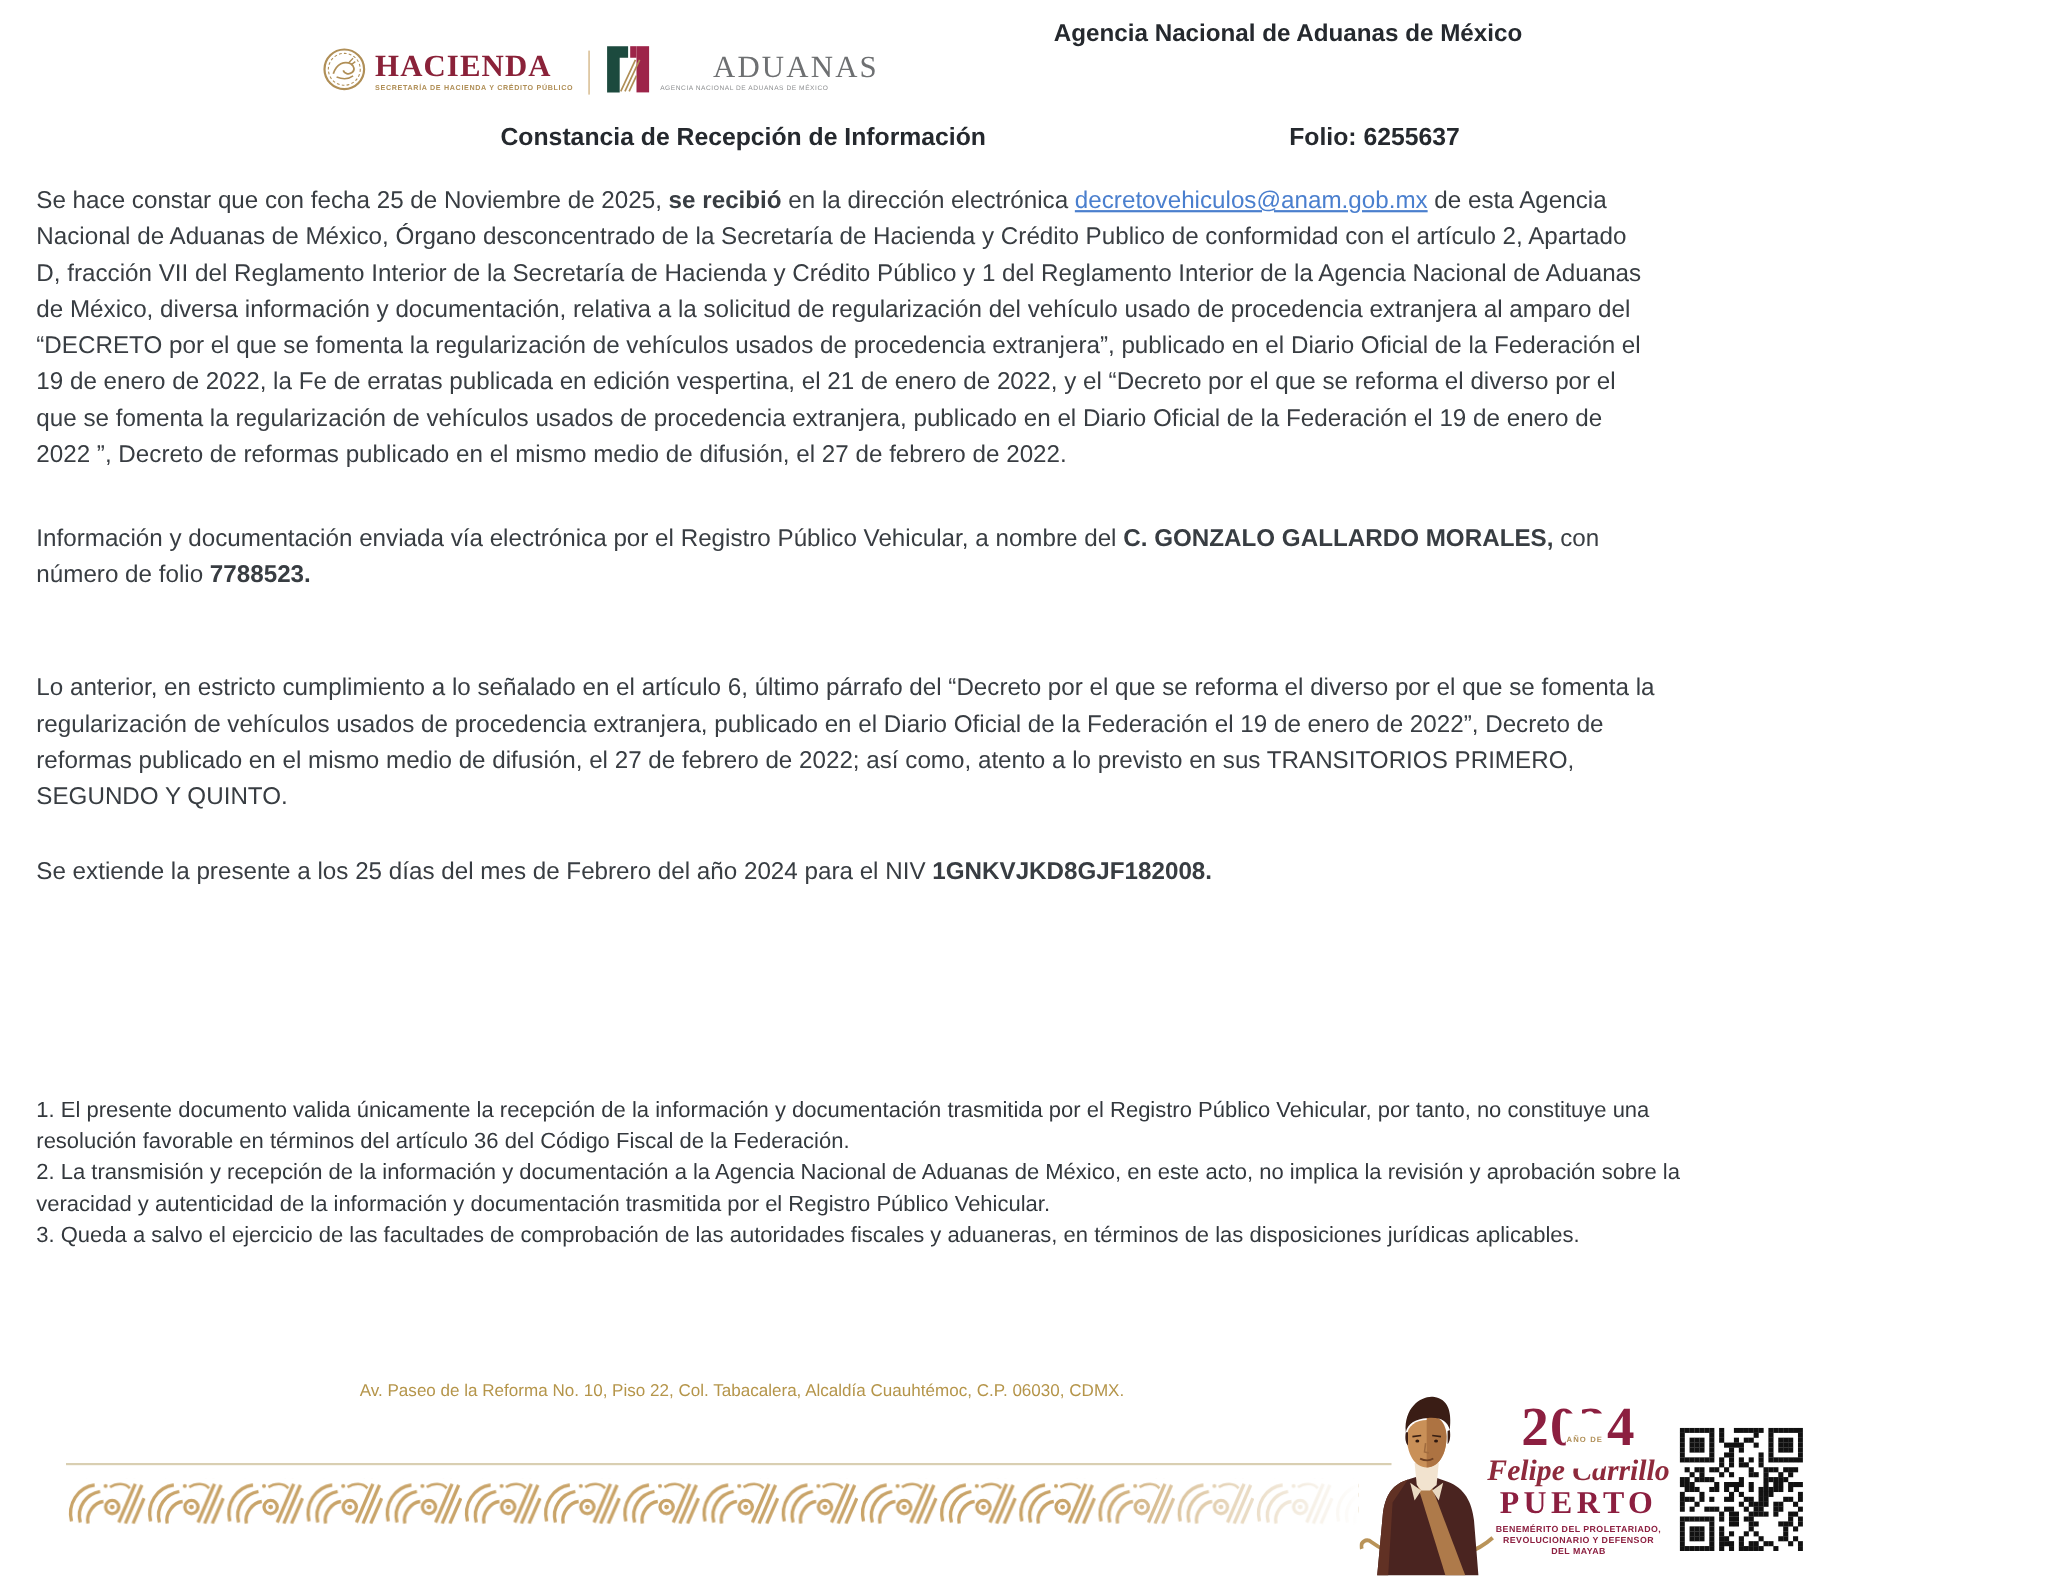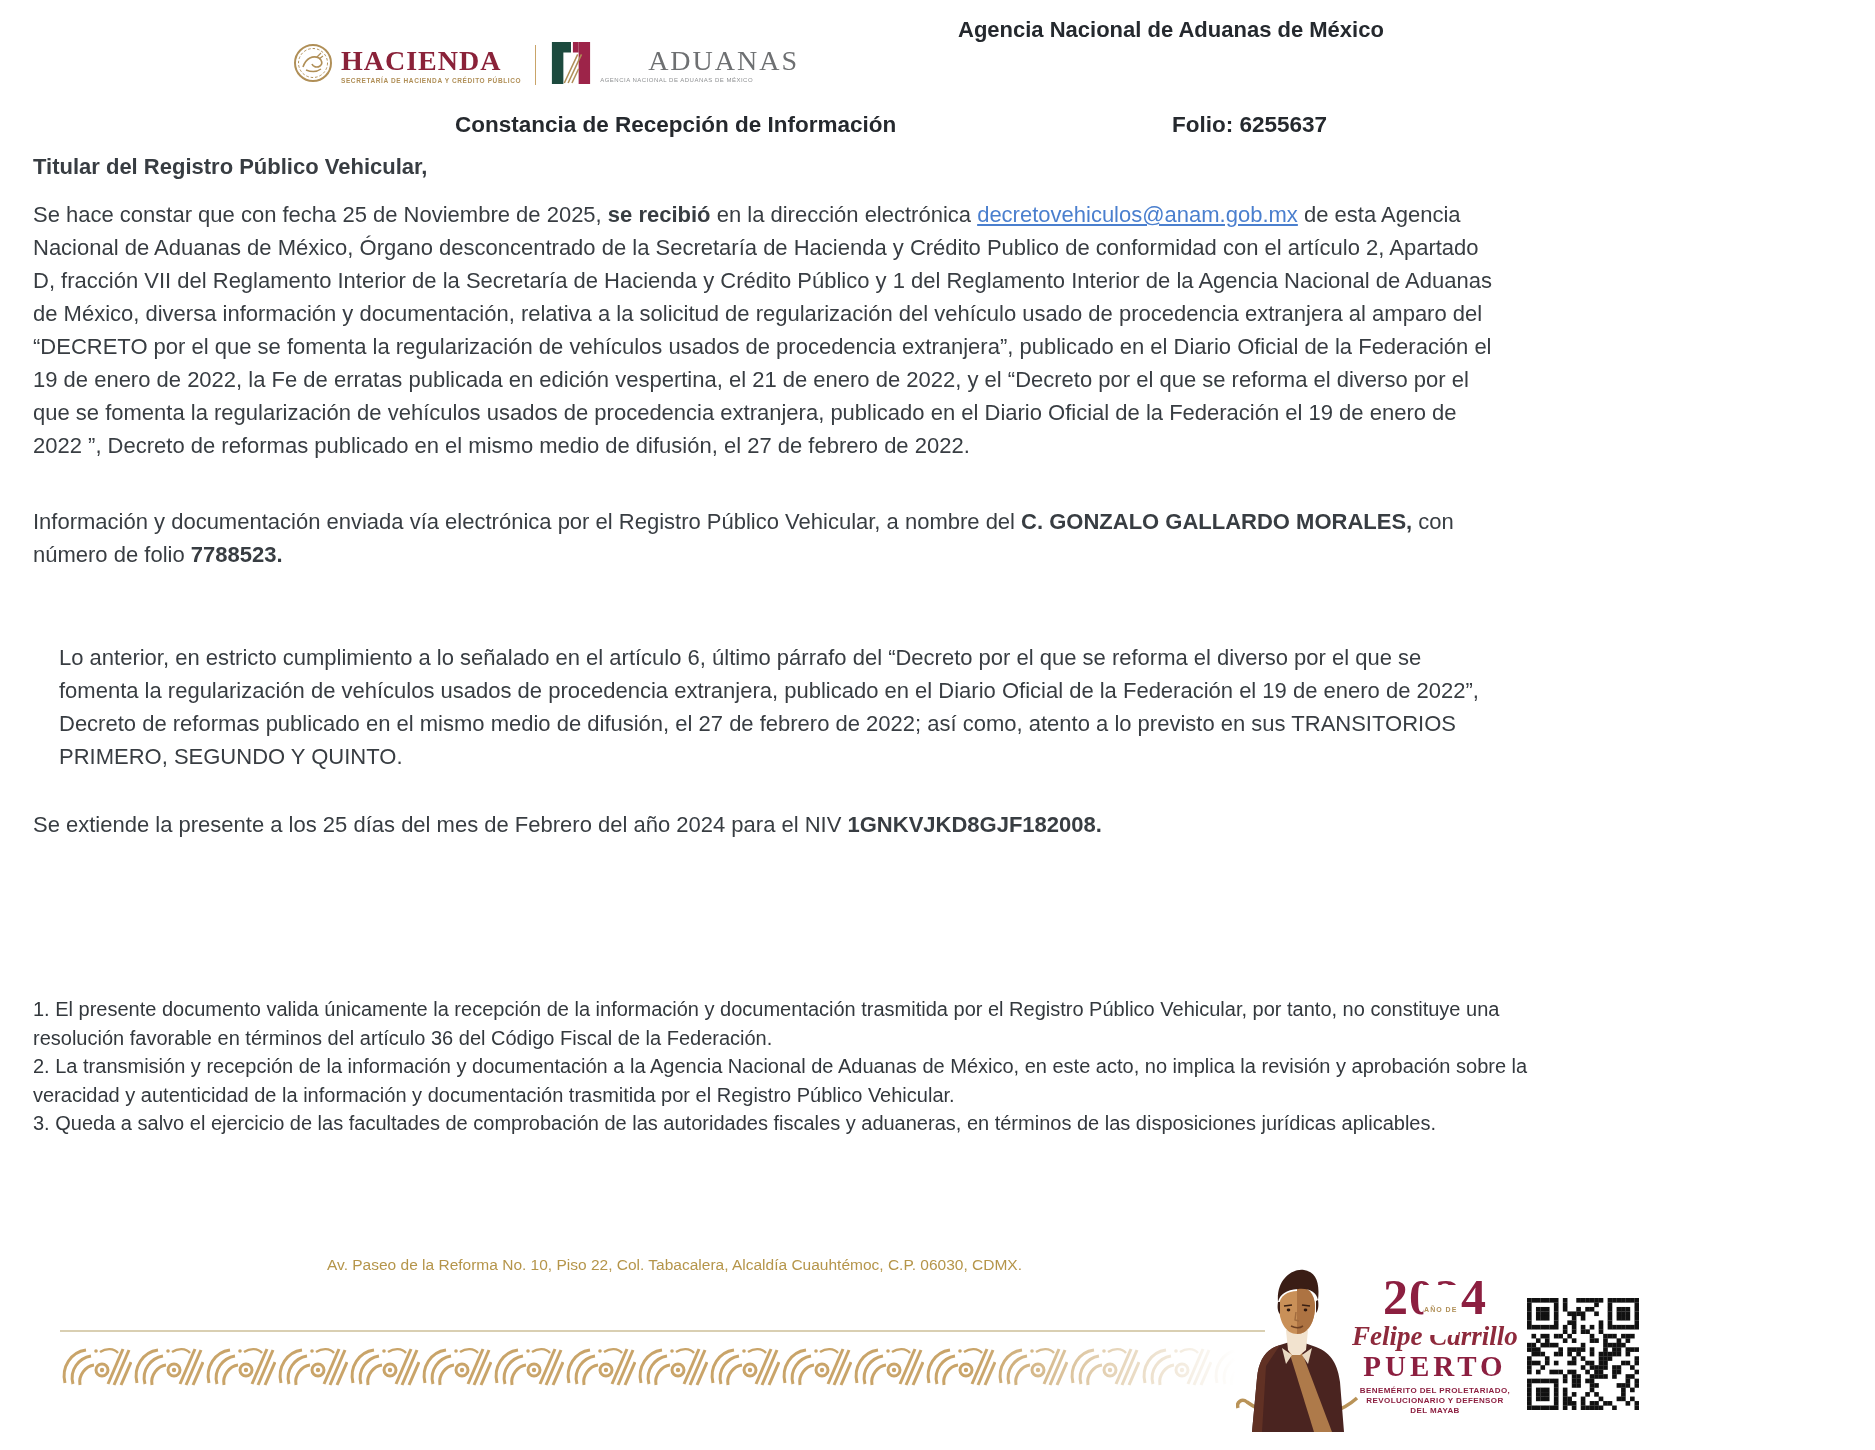--- a/index.html
+++ b/index.html
@@ -19,21 +19,21 @@
   .logo-divider { width:1px; height:40px; background:#c9a469; }
 
   .doc-title { position:absolute; left:455px; top:112px; font-size:22.5px; font-weight:bold; color:#25292e; }
   .folio { position:absolute; left:1172px; top:112px; font-size:22.5px; font-weight:bold; color:#25292e; }
 
   
   .textcol { position:absolute; left:33px; top:150px; width:1472px; font-size:22px; line-height:33px; color:#383d42; }
   .salutation { font-weight:bold; }
   .p1 { margin-top:15px; }
   .p2 { margin-top:43px; }
-  .p3 { margin-top:70px;margin-left:26px; }
+  .p3 { margin-top:70px; }
   .p4 { margin-top:35px; }
   .b { font-weight:bold; }
   a.email-link { color:#4a7fce; text-decoration:underline; cursor:pointer; }
 
   
   .notes { position:absolute; left:33px; top:995px; width:1502px; font-size:20px; line-height:28.5px; color:#33383d; }
 
   
   .address { position:absolute; left:327px; top:1256px; font-size:15.5px; color:#b5954a; }
   .thin-line { position:absolute; left:60px; top:1330px; width:1205px; height:2px; background:#d9cfb2; }
@@ -90,21 +90,20 @@
         <span class="aduanas-word">ADUANAS</span>
         <span class="aduanas-sub">AGENCIA NACIONAL DE ADUANAS DE MÉXICO</span>
       </span>
     </div>
   </div>
 
   <div class="doc-title">Constancia de Recepción de Información</div>
   <div class="folio">Folio: 6255637</div>
 
   <div class="textcol">
-    <div class="salutation">Titular del Registro Público Vehicular,</div>
     <p class="p1"><span>Se hace constar que con fecha 25 de Noviembre de 2025, </span><span class="b">se recibió</span><span>  en la dirección electrónica </span><a class="email-link">decretovehiculos@anam.gob.mx</a><span> de esta Agencia Nacional de Aduanas de México, Órgano desconcentrado de la Secretaría de Hacienda y Crédito Publico de conformidad con el artículo 2, Apartado D, fracción VII del Reglamento Interior de la Secretaría de Hacienda y Crédito Público y 1 del Reglamento Interior de la Agencia Nacional de Aduanas de México, diversa información y documentación, relativa a la solicitud de regularización del vehículo usado de procedencia extranjera al amparo del “DECRETO por el que se fomenta la regularización de vehículos usados de procedencia extranjera”, publicado en el Diario Oficial de la Federación el 19 de enero de 2022, la Fe de erratas publicada en edición vespertina, el 21 de enero de 2022, y el “Decreto por el que se reforma el diverso por el que se fomenta la regularización de vehículos usados de procedencia extranjera, publicado en el Diario Oficial de la Federación el 19 de enero de 2022 ”, Decreto de reformas publicado en el mismo medio de difusión, el 27 de febrero de 2022.</span></p>
     <p class="p2"><span>Información y documentación enviada vía electrónica por el Registro Público Vehicular, a nombre del </span><span class="b">C. GONZALO GALLARDO MORALES,</span><span> con número de folio </span><span class="b">7788523.</span></p>
     <p class="p3">Lo anterior, en estricto cumplimiento a lo señalado en el artículo 6, último párrafo del “Decreto por el que se reforma el diverso por el que se fomenta la regularización de vehículos usados de procedencia extranjera, publicado en el Diario Oficial de la Federación el 19 de enero de 2022”, Decreto de reformas publicado en el mismo medio de difusión, el 27 de febrero de 2022; así como, atento a lo previsto en sus TRANSITORIOS PRIMERO, SEGUNDO Y QUINTO.</p>
     <p class="p4"><span>Se extiende la presente a los 25 días del mes de Febrero del año 2024 para el NIV </span><span class="b">1GNKVJKD8GJF182008.</span></p>
   </div>
 
   <div class="notes">
     <div>1. El presente documento valida únicamente la recepción de la información y documentación trasmitida por el Registro Público Vehicular, por tanto, no constituye una resolución favorable en términos del artículo 36 del Código Fiscal de la Federación.</div>
     <div>2. La transmisión y recepción de la información y documentación a la Agencia Nacional de Aduanas de México, en este acto, no implica la revisión y aprobación sobre la veracidad y autenticidad de la información y documentación trasmitida por el Registro Público Vehicular.</div>
     <div>3. Queda a salvo el ejercicio de las facultades de comprobación de las autoridades fiscales y aduaneras, en términos de las disposiciones jurídicas aplicables.</div>

